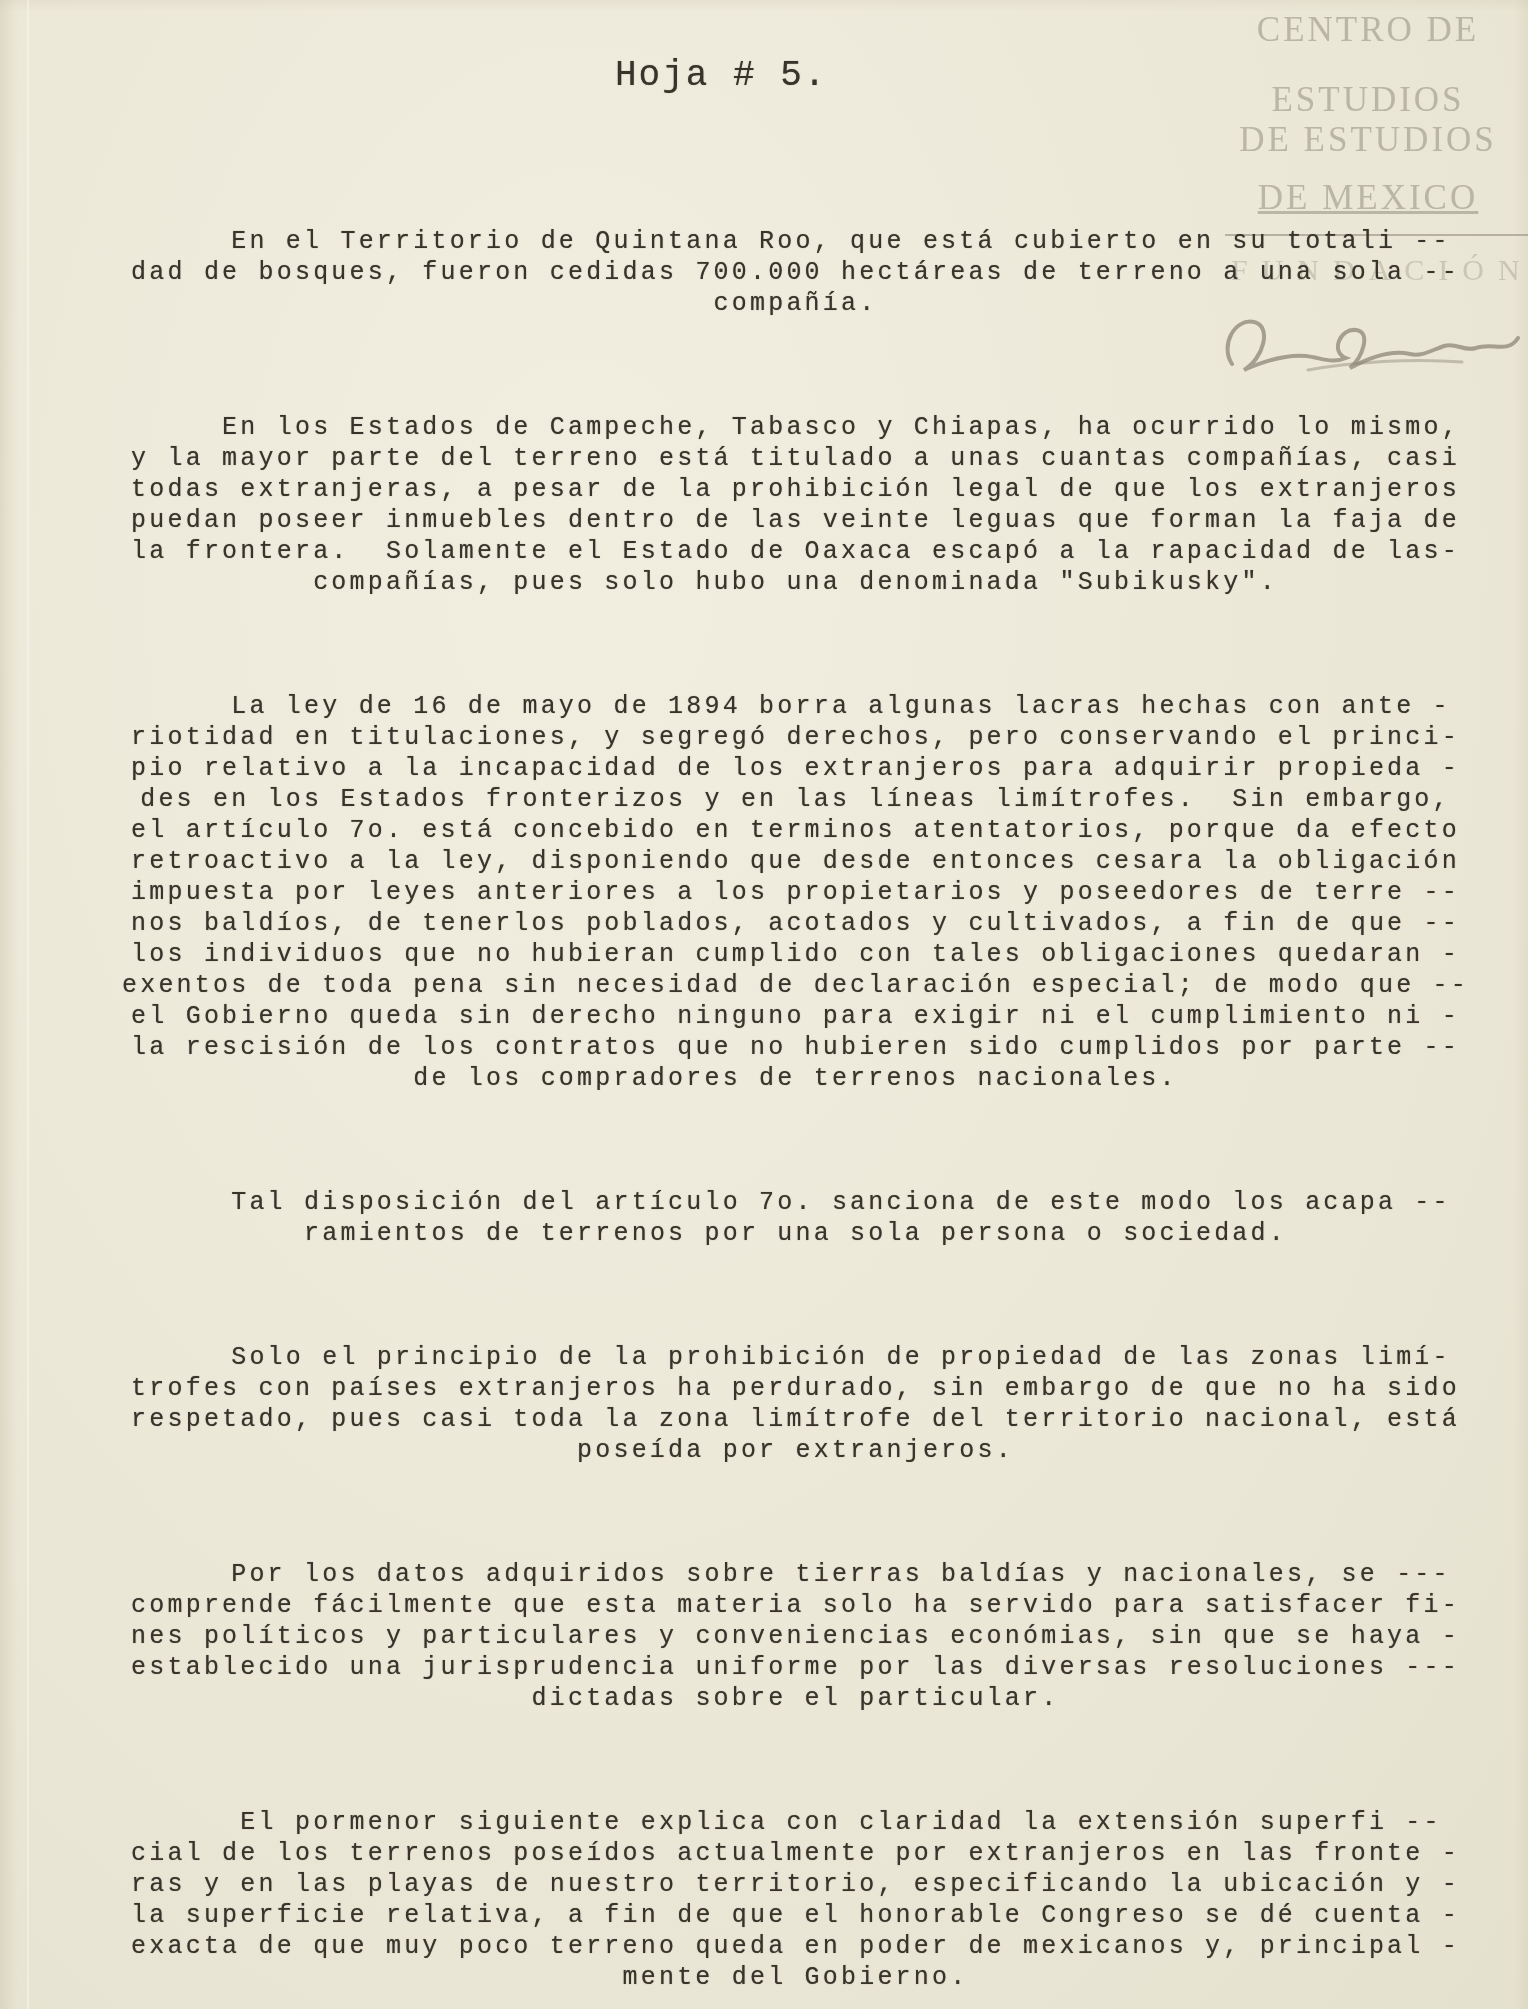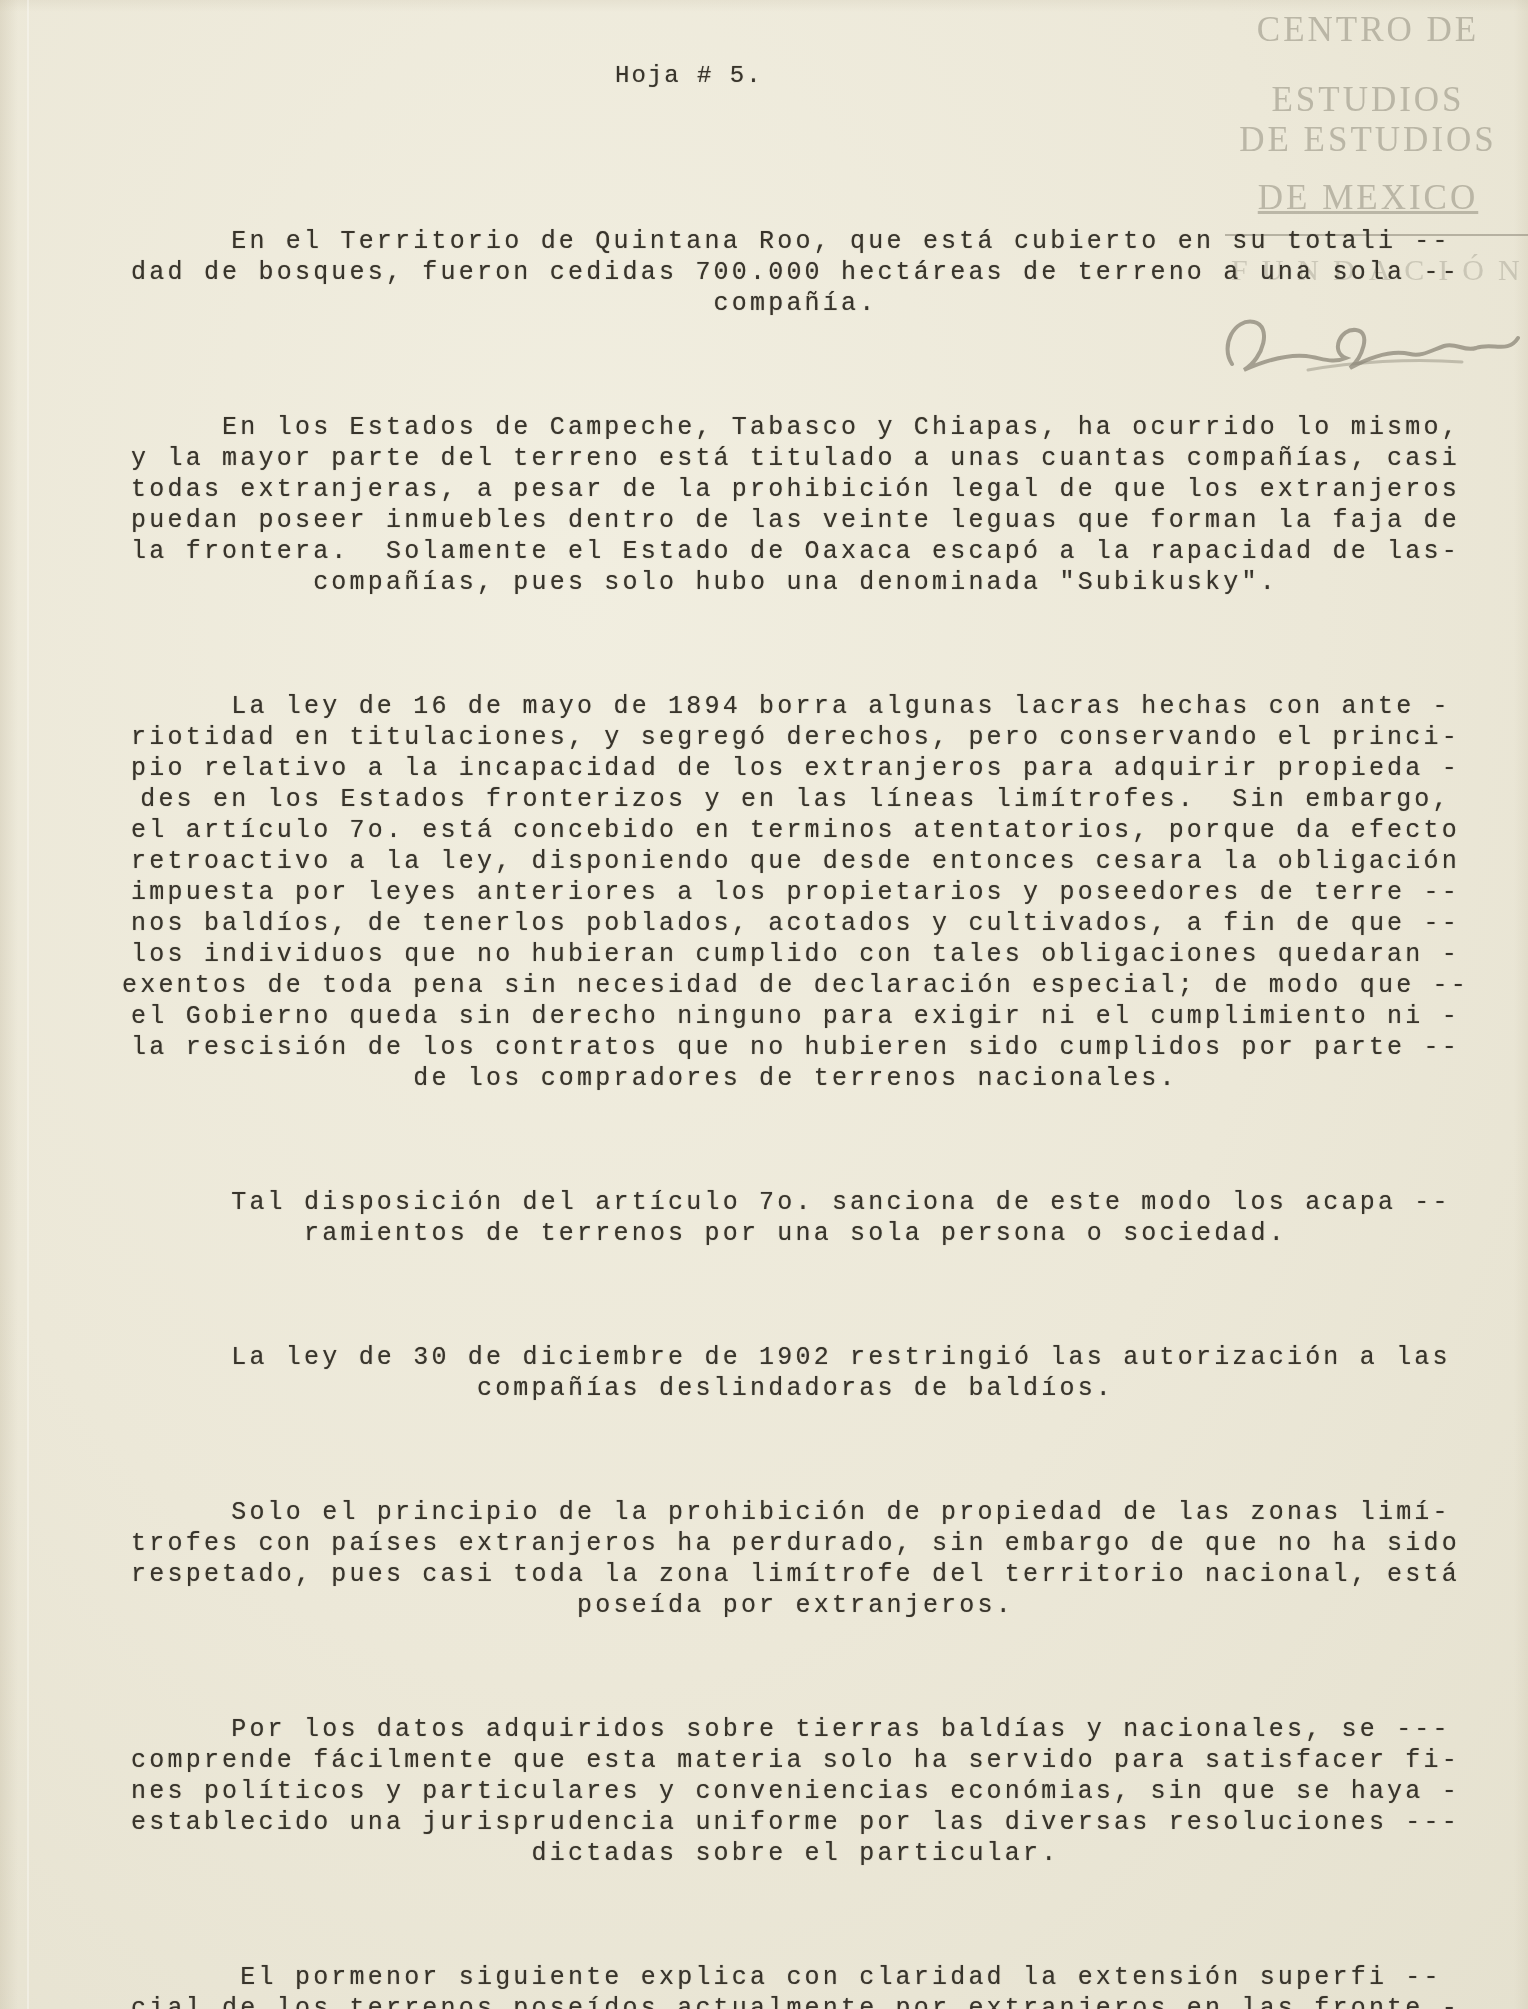--- a/index.html
+++ b/index.html
@@ -41,21 +41,21 @@
   .signature{
     position:absolute;left:1212px;top:300px;z-index:4;
   }
   
   .typed{
     color:#38342b;
     text-shadow:0 0 1px rgba(56,52,43,0.55);
   }
   .page-label{
     position:absolute;left:615px;top:58px;
-    font-size:24px;line-height:36px;letter-spacing:2px;
+    font-size:36px;line-height:36px;letter-spacing:2px;
     z-index:2;
   }
   .doc-column{
     position:absolute;left:113px;top:133px;width:1365px;
     font-size:25px;line-height:31px;letter-spacing:3.2px;
     white-space:pre;
     z-index:2;
   }
   .para{margin:0 0 31px 0;text-align:center;}
 </style>
@@ -101,22 +101,20 @@
 retroactivo a la ley, disponiendo que desde entonces cesara la obligación
 impuesta por leyes anteriores a los propietarios y poseedores de terre --
 nos baldíos, de tenerlos poblados, acotados y cultivados, a fin de que --
 los individuos que no hubieran cumplido con tales obligaciones quedaran -
 exentos de toda pena sin necesidad de declaración especial; de modo que --
 el Gobierno queda sin derecho ninguno para exigir ni el cumplimiento ni -
 la rescisión de los contratos que no hubieren sido cumplidos por parte --
 de los compradores de terrenos nacionales.</div>
     <div class="para">     Tal disposición del artículo 7o. sanciona de este modo los acapa --
 ramientos de terrenos por una sola persona o sociedad.</div>
-    <div class="para">     La ley de 30 de diciembre de 1902 restringió las autorización a las
-compañías deslindadoras de baldíos.</div>
     <div class="para">     Solo el principio de la prohibición de propiedad de las zonas limí-
 trofes con países extranjeros ha perdurado, sin embargo de que no ha sido
 respetado, pues casi toda la zona limítrofe del territorio nacional, está
 poseída por extranjeros.</div>
     <div class="para">     Por los datos adquiridos sobre tierras baldías y nacionales, se ---
 comprende fácilmente que esta materia solo ha servido para satisfacer fi-
 nes políticos y particulares y conveniencias económias, sin que se haya -
 establecido una jurisprudencia uniforme por las diversas resoluciones ---
 dictadas sobre el particular.</div>
     <div class="para">     El pormenor siguiente explica con claridad la extensión superfi --

